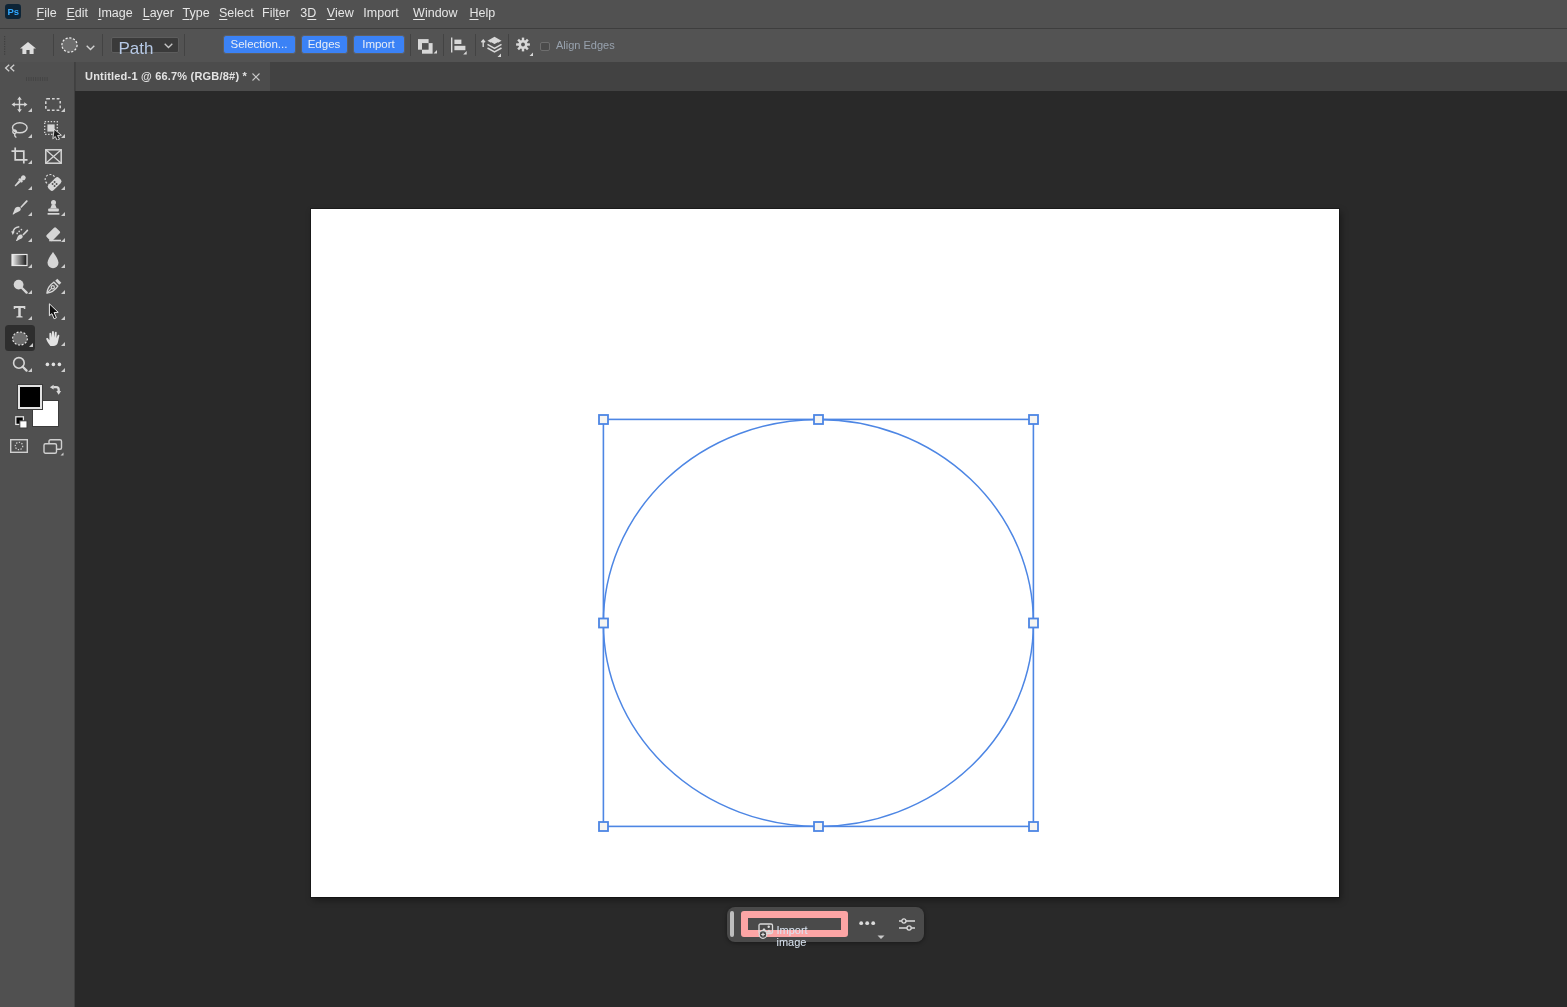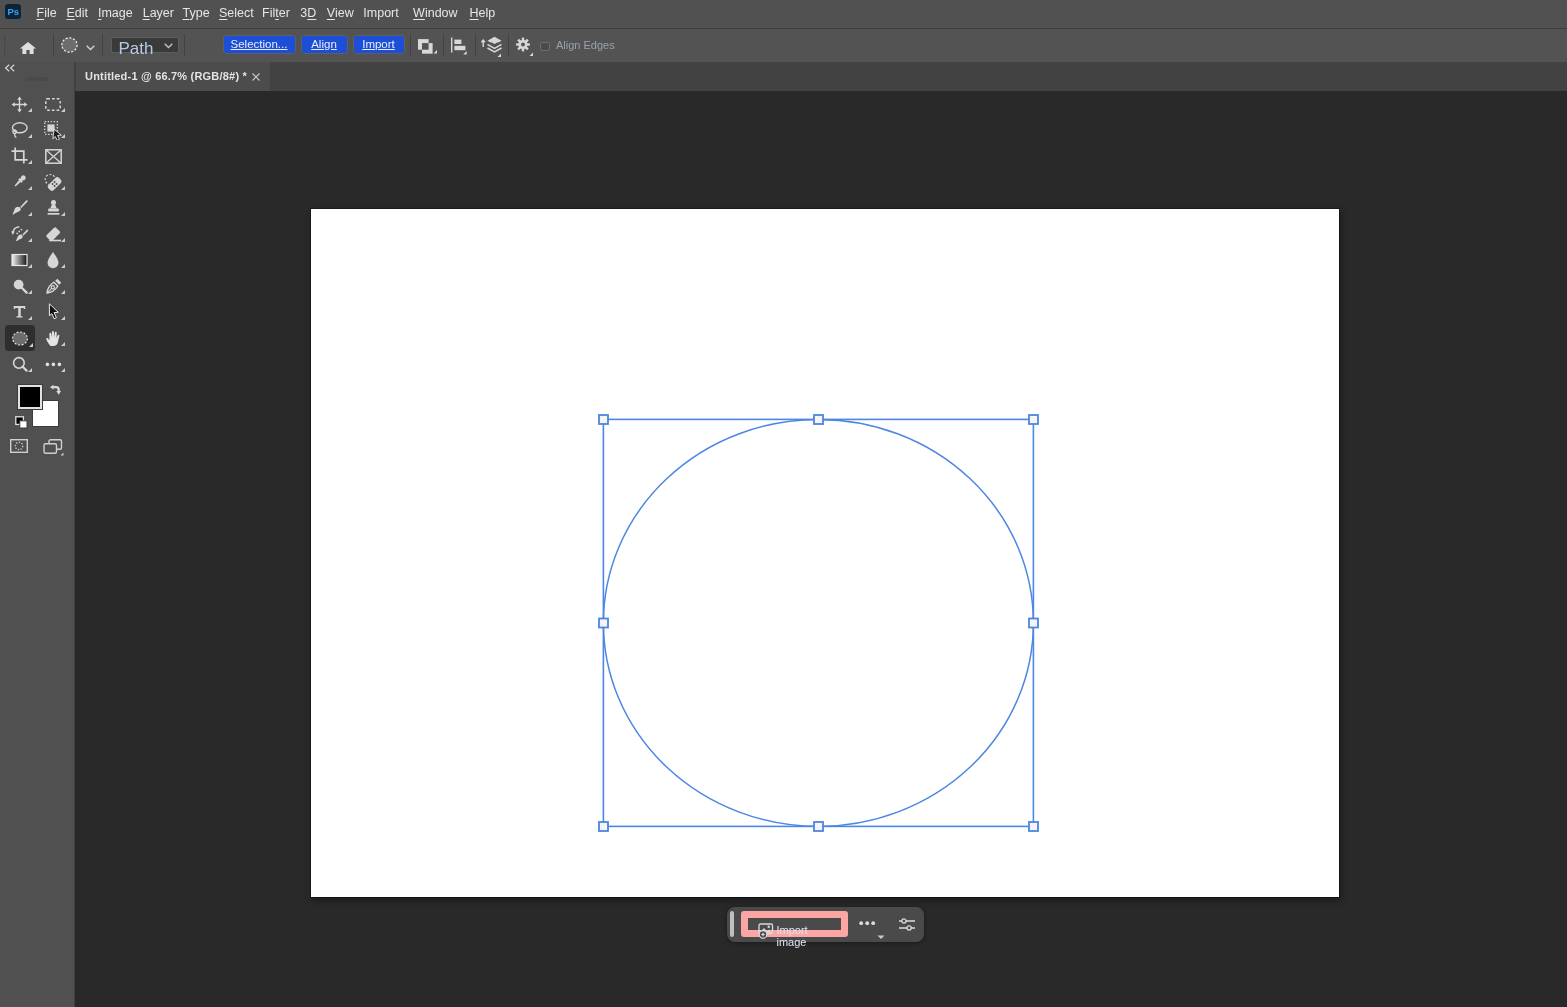--- a/index.html
+++ b/index.html
@@ -8,21 +8,21 @@
   #menubar { position:absolute; left:0; top:0; width:1567px; height:28px; background:#515151; }
   #optionsbar { position:absolute; left:0; top:28px; width:1567px; height:34px; background:#535353; border-top:1px solid #3e3e3e; }
   #toolbar { position:absolute; left:0; top:62px; width:75px; height:945px; background:#505050; border-right:1px solid #404040; }
   #tabbar { position:absolute; left:75px; top:62px; width:1492px; height:29px; background:#424242; }
   #tab { position:absolute; left:1px; top:0; width:194px; height:29px; background:#4c4c4c; color:#e3e3e3; font-size:11px; font-weight:bold; line-height:29px; }
   #pasteboard { position:absolute; left:75px; top:91px; width:1492px; height:916px; background:#292929; }
   #canvas { position:absolute; left:236px; top:117.5px; width:1028px; height:688px; background:#ffffff; box-shadow:0 0 0 1px rgba(0,0,0,0.3), 2px 3px 7px rgba(0,0,0,0.4); }
   .mi { position:absolute; top:6px; color:#e6e6e6; font-size:12.5px; white-space:nowrap; }
   .mn { text-decoration:underline; text-underline-offset:2px; text-decoration-thickness:1px; }
   .sep { position:absolute; top:5px; width:1px; height:22px; background:#434343; }
-  .obtn { position:absolute; top:5.5px; height:19.5px; background:#1d4ed8; border:1px solid #5f5f5f; border-radius:3px; color:#e9eef6; font-size:11.5px; text-align:center; line-height:17px;text-decoration:underline; }
+  .obtn { position:absolute; top:5.5px; height:19.5px; background:#3b82f6; border:1px solid #5f5f5f; border-radius:3px; color:#e9eef6; font-size:11.5px; text-align:center; line-height:17px; }
   .ic { position:absolute; }
   .fly { position:absolute; width:0; height:0; border-left:4px solid transparent; border-bottom:4px solid #cccccc; }
 </style>
 </head>
 <body>
 
 <div id="menubar">
   <svg class="ic" style="left:5px;top:4px" width="16" height="15" viewBox="0 0 16 15">
     <rect x="0" y="0" width="16" height="15" rx="3.2" fill="#0d2436"></rect>
     <text x="2.4" y="11.2" font-family="Liberation Sans" font-weight="bold" font-size="9.5" fill="#31a8ff">Ps</text>
@@ -67,21 +67,21 @@
   <div class="sep" style="left:102px"></div>
   <div style="position:absolute; left:111px; top:7.5px; width:68px; height:16px; background:#3a3a3a; border:1px solid #5d5d5d; border-radius:2px;">
     <span style="position:absolute; left:6.5px; top:1px; font-size:17px; color:#b6c9e6;">Path</span>
     <svg style="position:absolute; right:5px; top:5px" width="9" height="6" viewBox="0 0 9 6">
       <path d="M0.7 0.7 L4.5 4.5 L8.3 0.7" fill="none" stroke="#c6c6c6" stroke-width="1.3"></path>
     </svg>
   </div>
   <div class="sep" style="left:183.5px"></div>
   <span style="position:absolute; left:189px; top:10px; font-size:11px; color:#c9d6ea;margin-top:24px;">Make:</span>
   <div class="obtn" style="left:222.5px; width:73px;">Selection...</div>
-  <div class="obtn" style="left:300.5px; width:47px;">Align</div>
+  <div class="obtn" style="left:300.5px; width:47px;">Edges</div>
   <div class="obtn" style="left:352.5px; width:52px;">Import</div>
   <div class="sep" style="left:409.5px"></div>
   <svg class="ic" style="left:417px;top:6px" width="24" height="22" viewBox="0 0 24 22">
     <rect x="1" y="4.1" width="10.6" height="10.6" fill="#d8d8d8"></rect>
     <rect x="5" y="8.1" width="10.6" height="10.6" fill="#d8d8d8"></rect>
     <rect x="5" y="8.1" width="6.6" height="6.6" fill="#535353"></rect>
     <path d="M16.5 18.5 L20 18.5 L20 15 Z" fill="#d8d8d8"></path>
   </svg>
   <div class="sep" style="left:442.5px"></div>
   <svg class="ic" style="left:450px;top:8px" width="20" height="19" viewBox="0 0 20 19">

